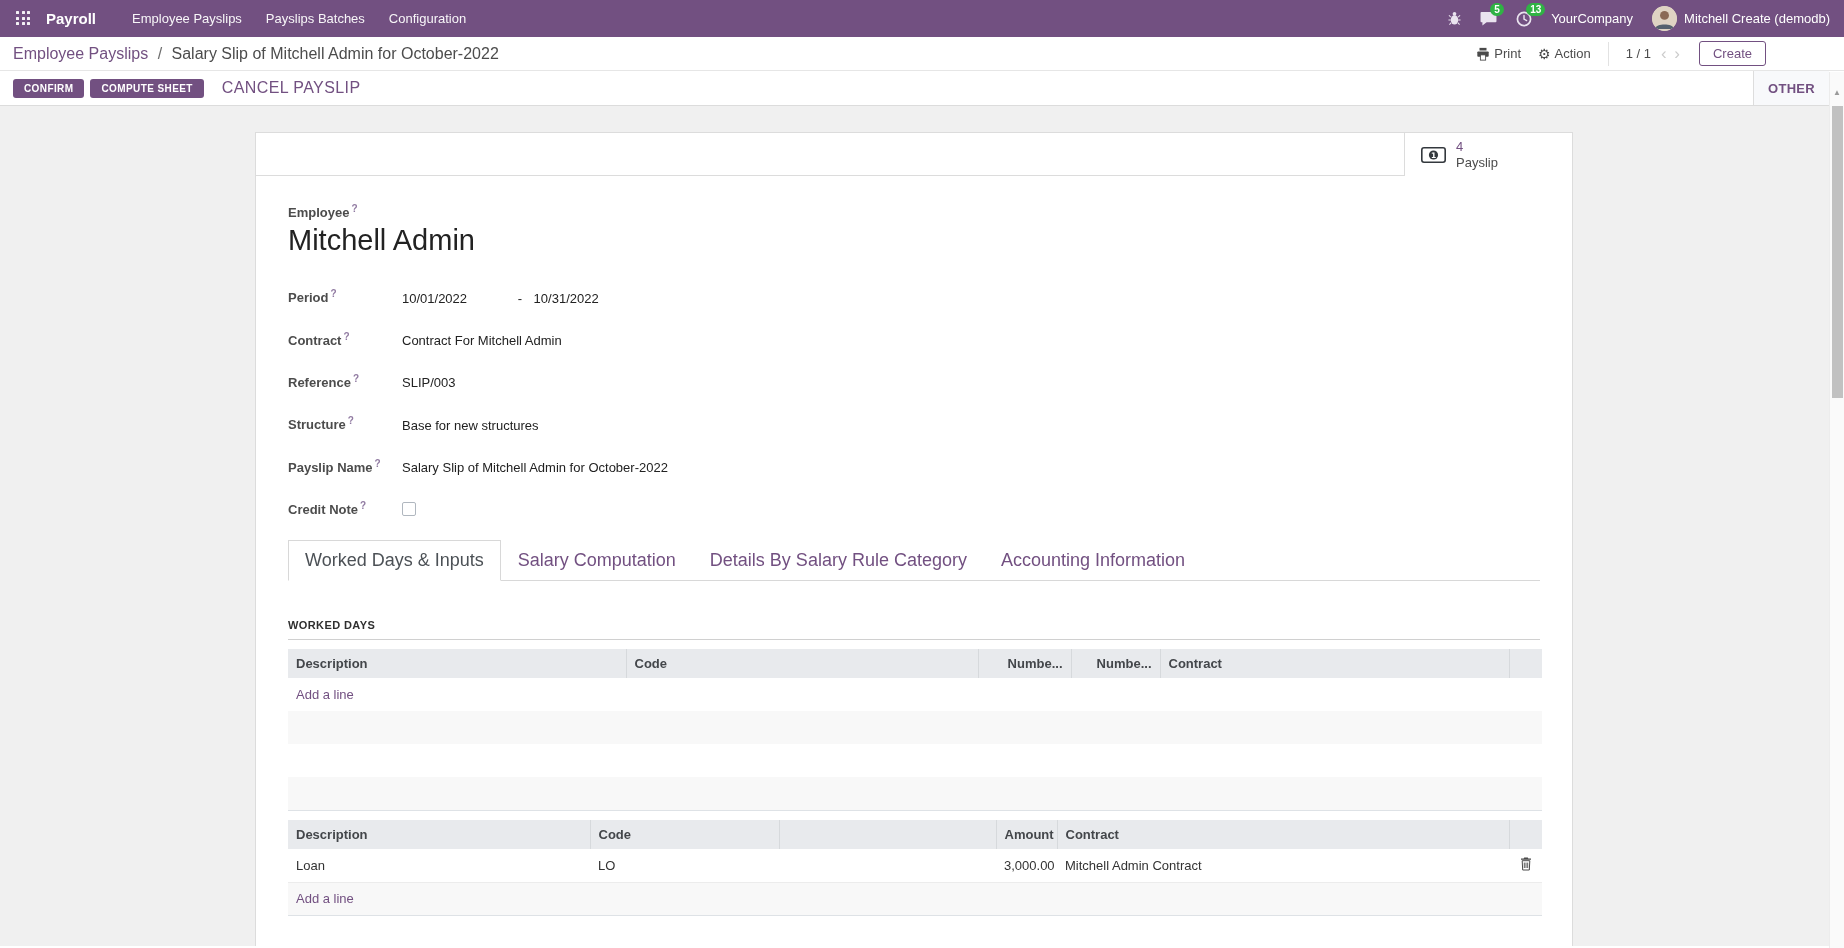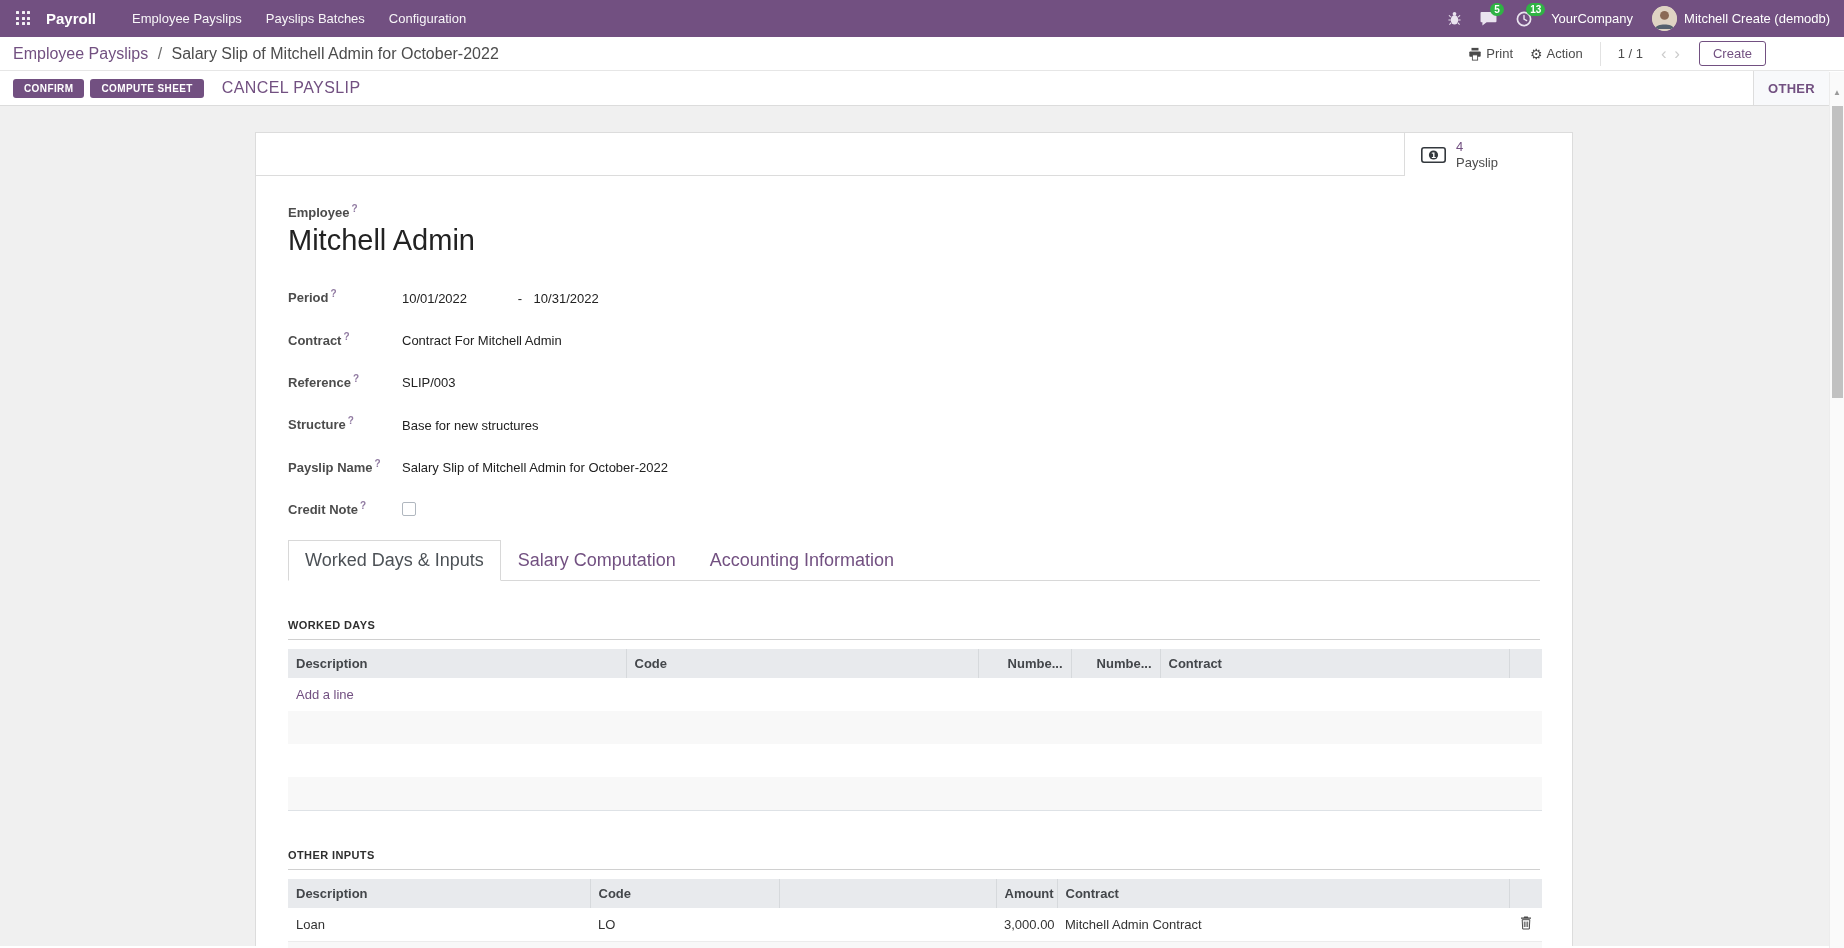--- a/index.html
+++ b/index.html
@@ -28,21 +28,21 @@
   .controlpanel { height:34px; background:#fff; border-bottom:1px solid #e6e6e6;
     display:flex; align-items:center; padding:0 78px 0 13px; }
   .breadcrumb { font-size:16px; color:#4c4c4c; white-space:nowrap; }
   .breadcrumb .bc-link { color:#725081; cursor:pointer; }
   .bc-sep { color:#6d6d6d; padding:0 5px; }
   .cp-right { margin-left:auto; display:flex; align-items:center; gap:17px;
     font-size:13px; color:#4c4c4c; }
   .cp-btn { display:flex; align-items:center; gap:4px; cursor:pointer; }
   .glyph { font-size:14px; color:#4a4a4a; line-height:1; }
   .cp-divider { width:1px; height:24px; background:#e2e2e2; }
-  .pager { display:flex; align-items:center; gap:16px;justify-content:space-between; }
+  .pager { display:flex; align-items:center; gap:8px;justify-content:space-between; }
   .pager-value { cursor:pointer; }
   .chev { color:#cccccc; font-size:17px; line-height:1; cursor:default; padding:0 2px; }
   .create-btn { border:1px solid #725081; color:#725081; background:#fff; font-size:13px;
     padding:4px 13px; border-radius:3px; cursor:pointer;
     font-family:"Liberation Sans","DejaVu Sans",sans-serif; }
 
   
   .statusbar { height:35px; background:#fff; border-bottom:1px solid #dcdcdc;
     display:flex; align-items:center; padding-left:13px; }
   .btn-primary { background:#725081; color:#fff; border:none; border-radius:3px;
@@ -279,20 +279,21 @@
             <span class="o-label">
               <span>Credit Note</span><sup class="help">?</sup>
             </span>
             <span class="checkbox"></span>
           </div>
         </div>
 
         <div class="tabs">
           <span class="tab active">Worked Days &amp; Inputs</span>
           <span class="tab">Salary Computation</span>
+          <span class="tab">Details By Salary Rule Category</span>
           <span class="tab">Accounting Information</span>
         </div>
 
         <div class="section-title">WORKED DAYS</div>
         <table class="o-list">
           <colgroup>
             <col style="width:338px">
               <col style="width:352px">
               <col style="width:93px">
             <col style="width:89px">
@@ -318,21 +319,20 @@
               </tr>
             <tr>
                 <td colspan="6"></td>
               </tr>
             <tr class="row-striped row-end">
                 <td colspan="6"></td>
               </tr>
           </tbody>
         </table>
 
-        <div class="section-title">OTHER INPUTS</div>
         <table class="o-list">
           <colgroup>
             <col style="width:302px">
               <col style="width:189px">
               <col style="width:217px">
             <col style="width:61px">
               <col style="width:452px">
               <col style="width:33px">
           </colgroup>
           <thead>

